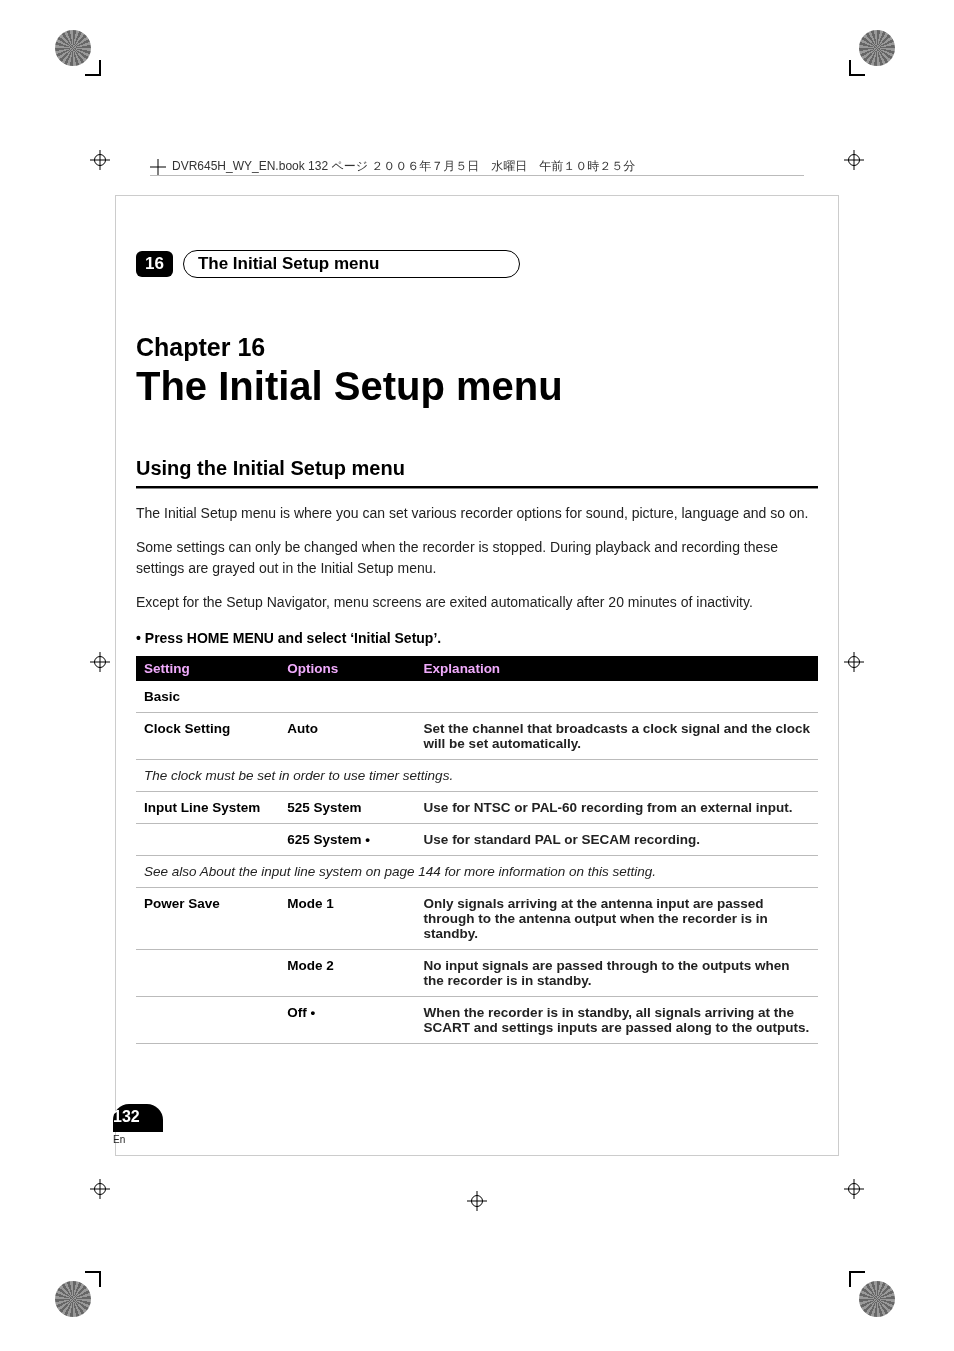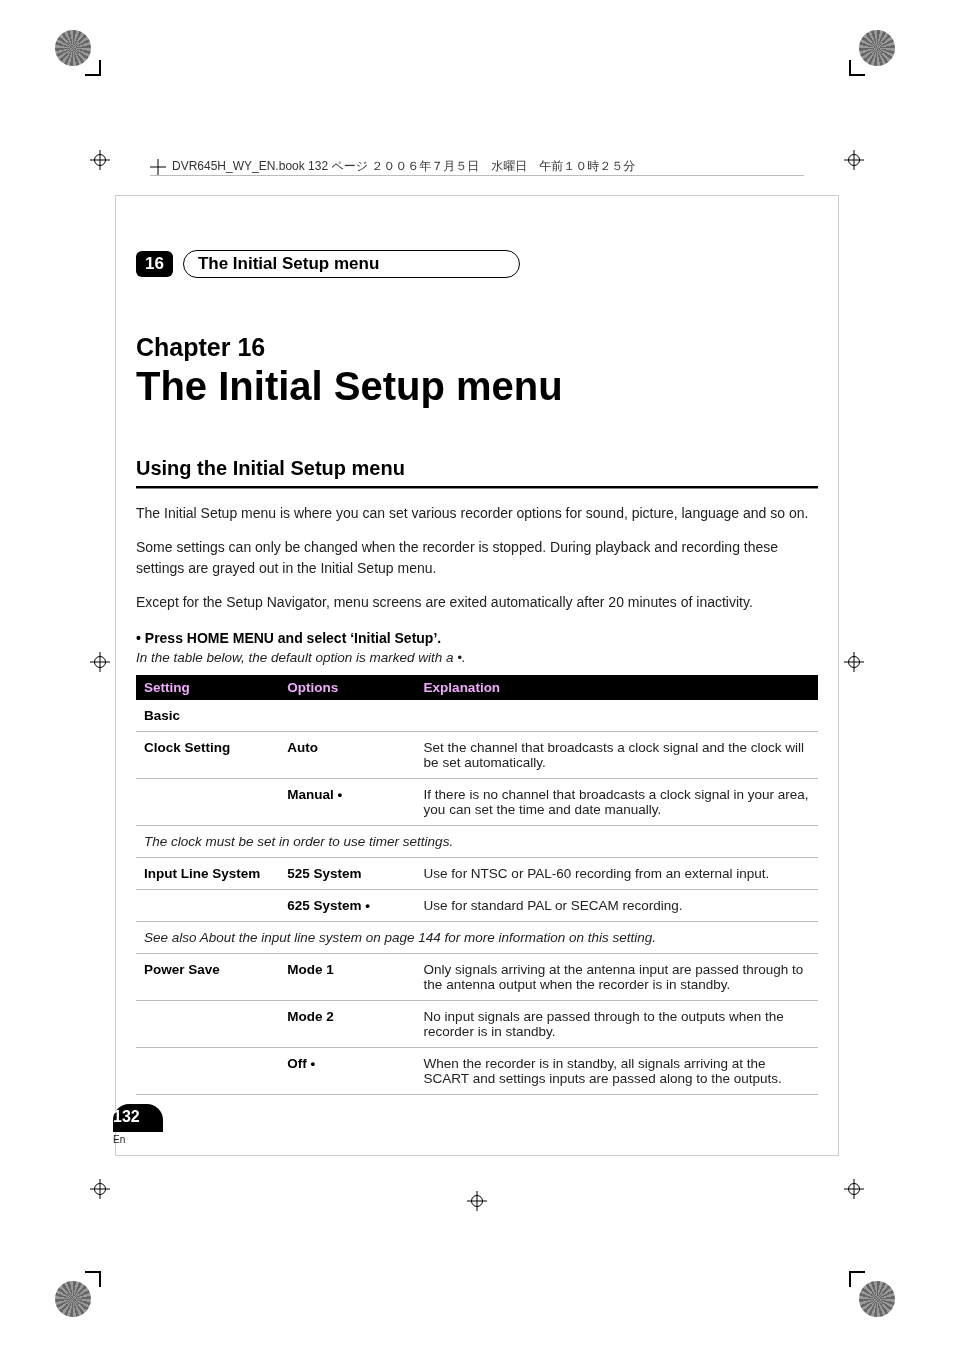--- a/index.html
+++ b/index.html
@@ -154,21 +154,21 @@
       font-weight: bold;
       padding: 5px 8px;
     }
     table.settings td {
       padding: 8px 8px;
       vertical-align: top;
       border-bottom: 1px solid #bbb;
     }
     .col-setting { width: 21%; font-weight: bold;}
     .col-options { width: 20%; font-weight: bold;}
-    .col-expl { width: 59%; font-weight: normal; color:#222;}
+    .col-expl { width: 59%; font-weight: bold; color:#222;}
     .subheader td {
       font-weight: bold;
       border-bottom: 1px solid #888;
     }
     .note-row td {
       font-style: italic;
       font-weight: normal;
       color: #222;
       border-bottom: 1px solid #bbb;
     }
@@ -254,44 +254,38 @@
   <div class="chapter-title">The Initial Setup menu</div>
 
   <div class="section-title">Using the Initial Setup menu</div>
   <div class="section-rule"></div>
 
   <p class="para">The Initial Setup menu is where you can set various recorder options for sound, picture, language and so on.</p>
   <p class="para">Some settings can only be changed when the recorder is stopped. During playback and recording these settings are grayed out in the Initial Setup menu.</p>
   <p class="para">Except for the Setup Navigator, menu screens are exited automatically after 20 minutes of inactivity.</p>
 
   <div class="step">•    Press HOME MENU and select ‘Initial Setup’.</div>
-  <div class="step-note">In the table below, the default option is marked with a  •.</div>
 
   <table class="settings">
     <thead>
       <tr>
         <th class="col-setting">Setting</th>
         <th class="col-options">Options</th>
         <th class="col-expl">Explanation</th>
       </tr>
     </thead>
     <tbody>
       <tr class="subheader">
         <td colspan="3">Basic</td>
       </tr>
       <tr>
         <td class="col-setting">Clock Setting</td>
         <td class="col-options">Auto</td>
         <td class="col-expl">Set the channel that broadcasts a clock signal and the clock will be set automatically.</td>
       </tr>
-      <tr>
-        <td class="col-setting"></td>
-        <td class="col-options">Manual •</td>
-        <td class="col-expl">If there is no channel that broadcasts a clock signal in your area, you can set the time and date manually.</td>
-      </tr>
       <tr class="note-row">
         <td colspan="3">The clock must be set in order to use timer settings.</td>
       </tr>
       <tr>
         <td class="col-setting">Input Line System</td>
         <td class="col-options">525 System</td>
         <td class="col-expl">Use for NTSC or PAL-60 recording from an external input.</td>
       </tr>
       <tr>
         <td class="col-setting"></td>

